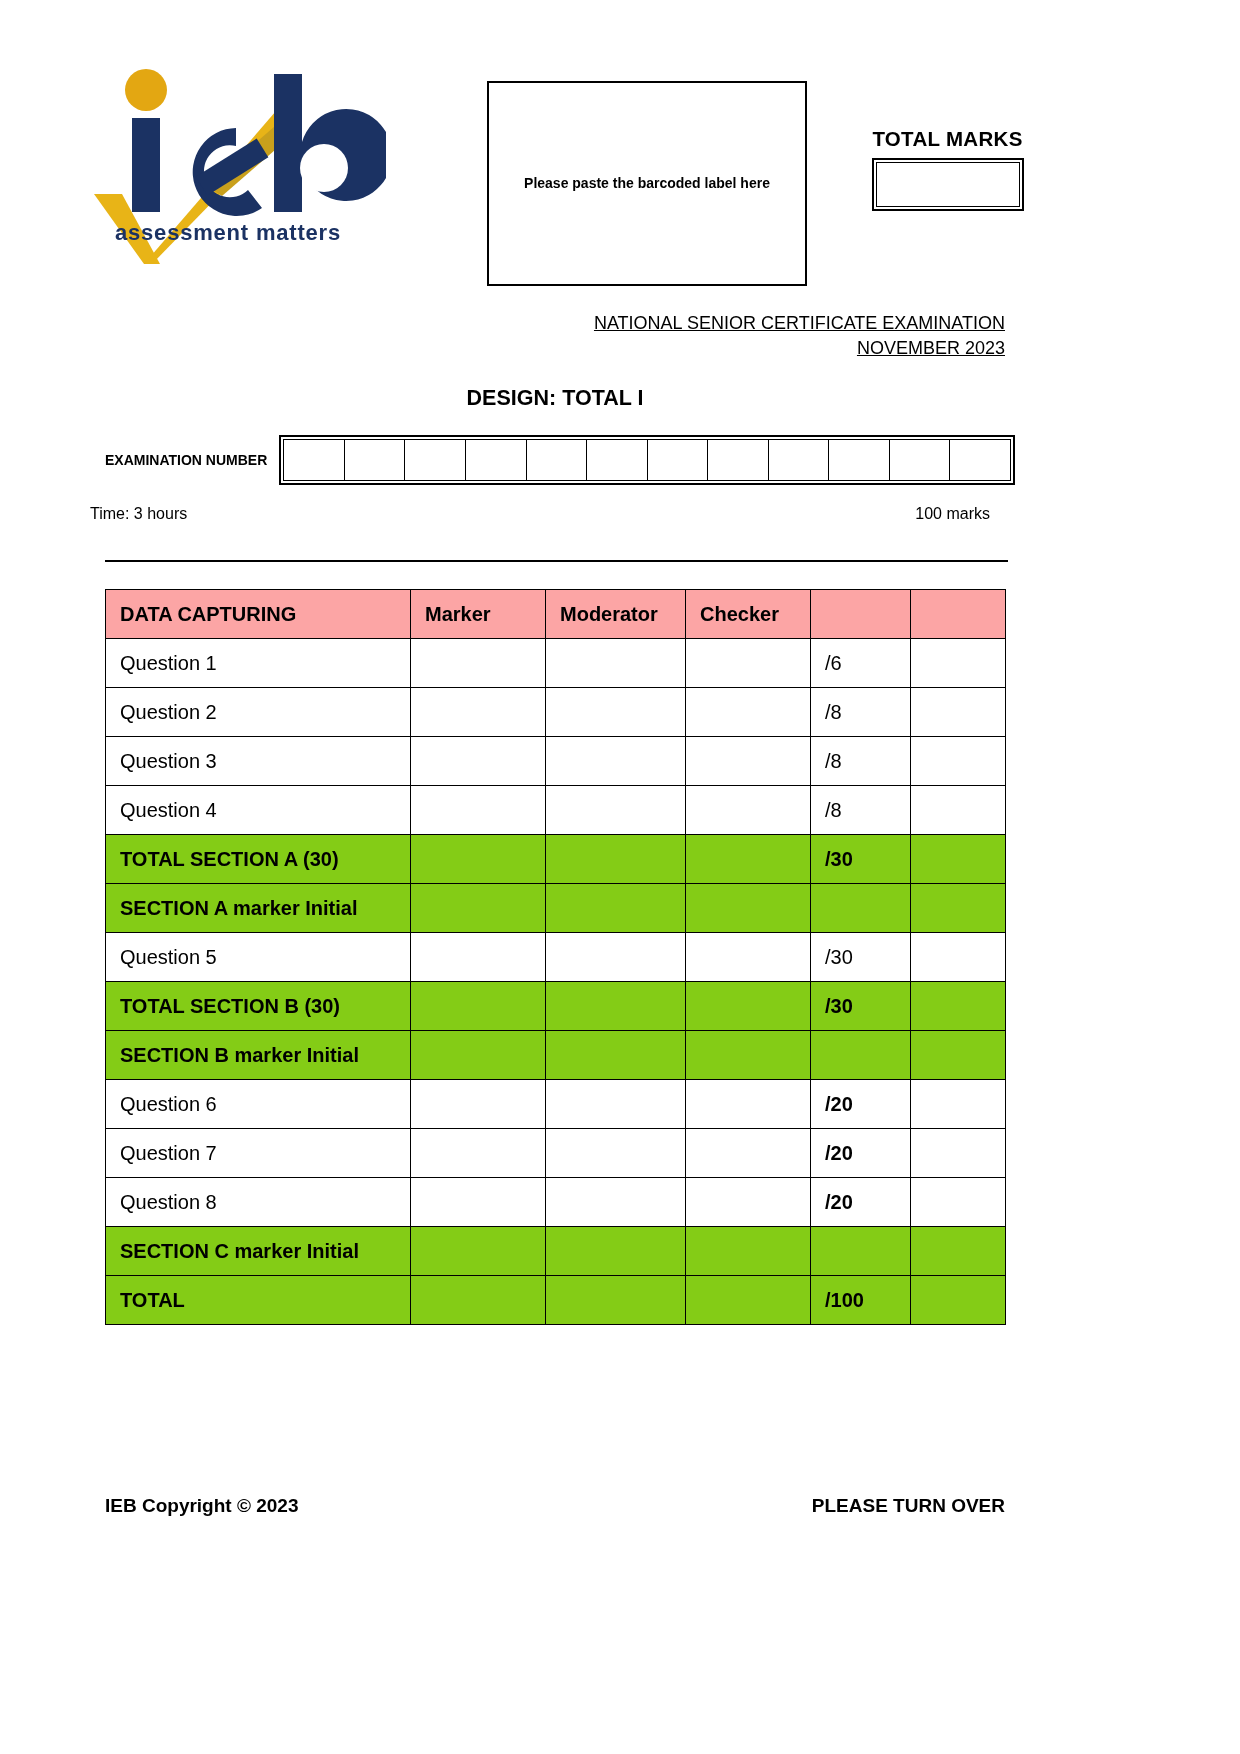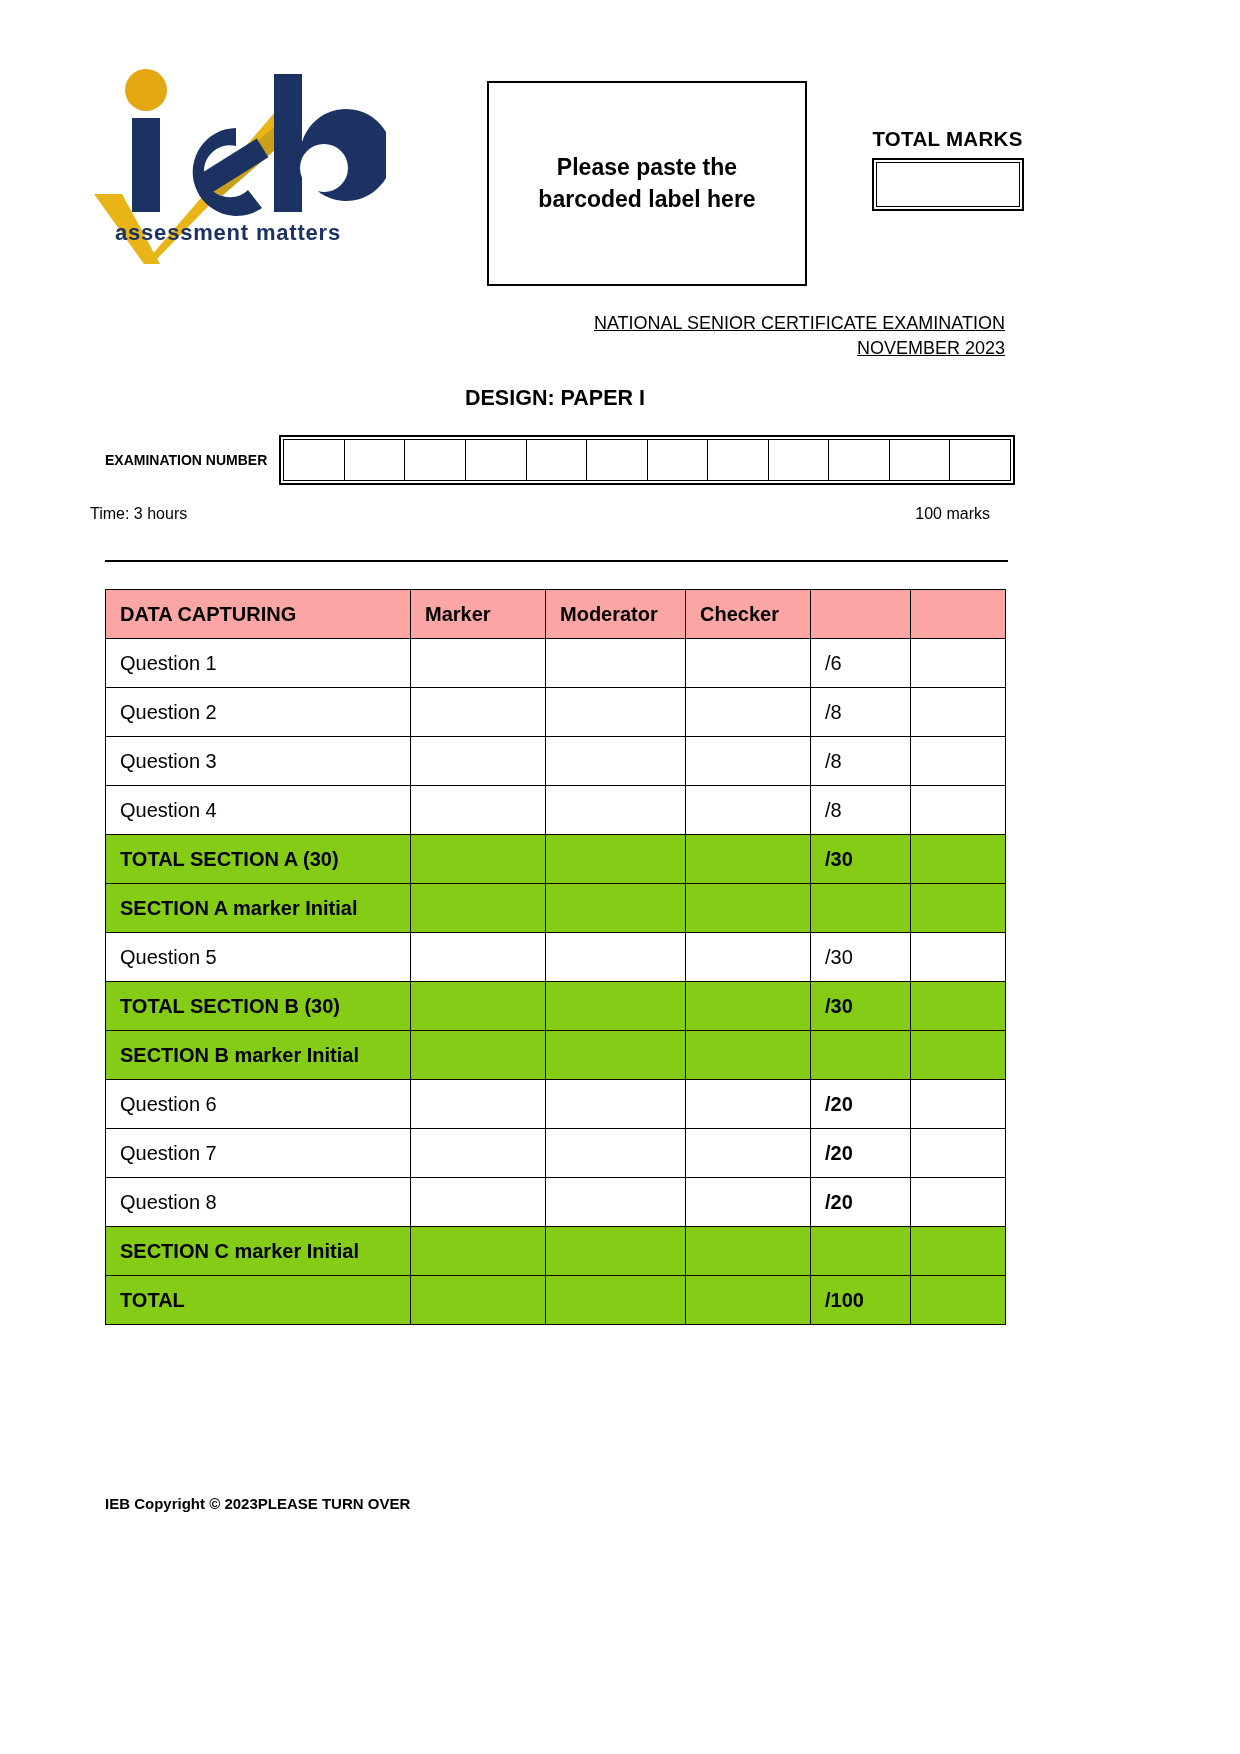--- a/index.html
+++ b/index.html
@@ -50,21 +50,21 @@
     top: 81px;
     width: 320px;
     height: 205px;
     border: 2px solid #000;
     box-sizing: border-box;
     display: flex;
     align-items: center;
     justify-content: center;
   }
   .barcode-box .txt {
-    font-size: 23px;
+    font-size: 14px;
     font-weight: bold;
     text-align: center;
     line-height: 1.35;
     width: 260px;
   }
 
   
   .total-marks-wrap {
     position: absolute;
     left: 860px;
@@ -207,22 +207,22 @@
   tr.shaded td.cell-out { font-weight: bold; }
   td.bold-out { font-weight: bold; }
 
   
   .footer {
     position: absolute;
     left: 105px;
     top: 1495px;
     width: 900px;
     display: flex;
-    justify-content: flex-start;
-    font-size: 15px;
+    justify-content: space-between;
+    font-size: 19px;
     font-weight: bold;
   }
 </style>
 </head>
 <body>
 
 <div class="page">
 
   <div class="header">
 
@@ -258,21 +258,21 @@
       </div>
     </div>
 
   </div>
 
   <div class="exam-title">
     <div>NATIONAL SENIOR CERTIFICATE EXAMINATION</div>
     <div>NOVEMBER 2023</div>
   </div>
 
-  <div class="paper-title">DESIGN: PAPER I</div>
+  <div class="paper-title">DESIGN: TOTAL I</div>
 
   <div class="exam-number-row">
     <div class="exam-number-label">EXAMINATION NUMBER</div>
     <div class="exam-number-grid">
       <div class="cells">
           <div class="exam-cell"></div>
           <div class="exam-cell"></div>
           <div class="exam-cell"></div>
           <div class="exam-cell"></div>
           <div class="exam-cell"></div>

